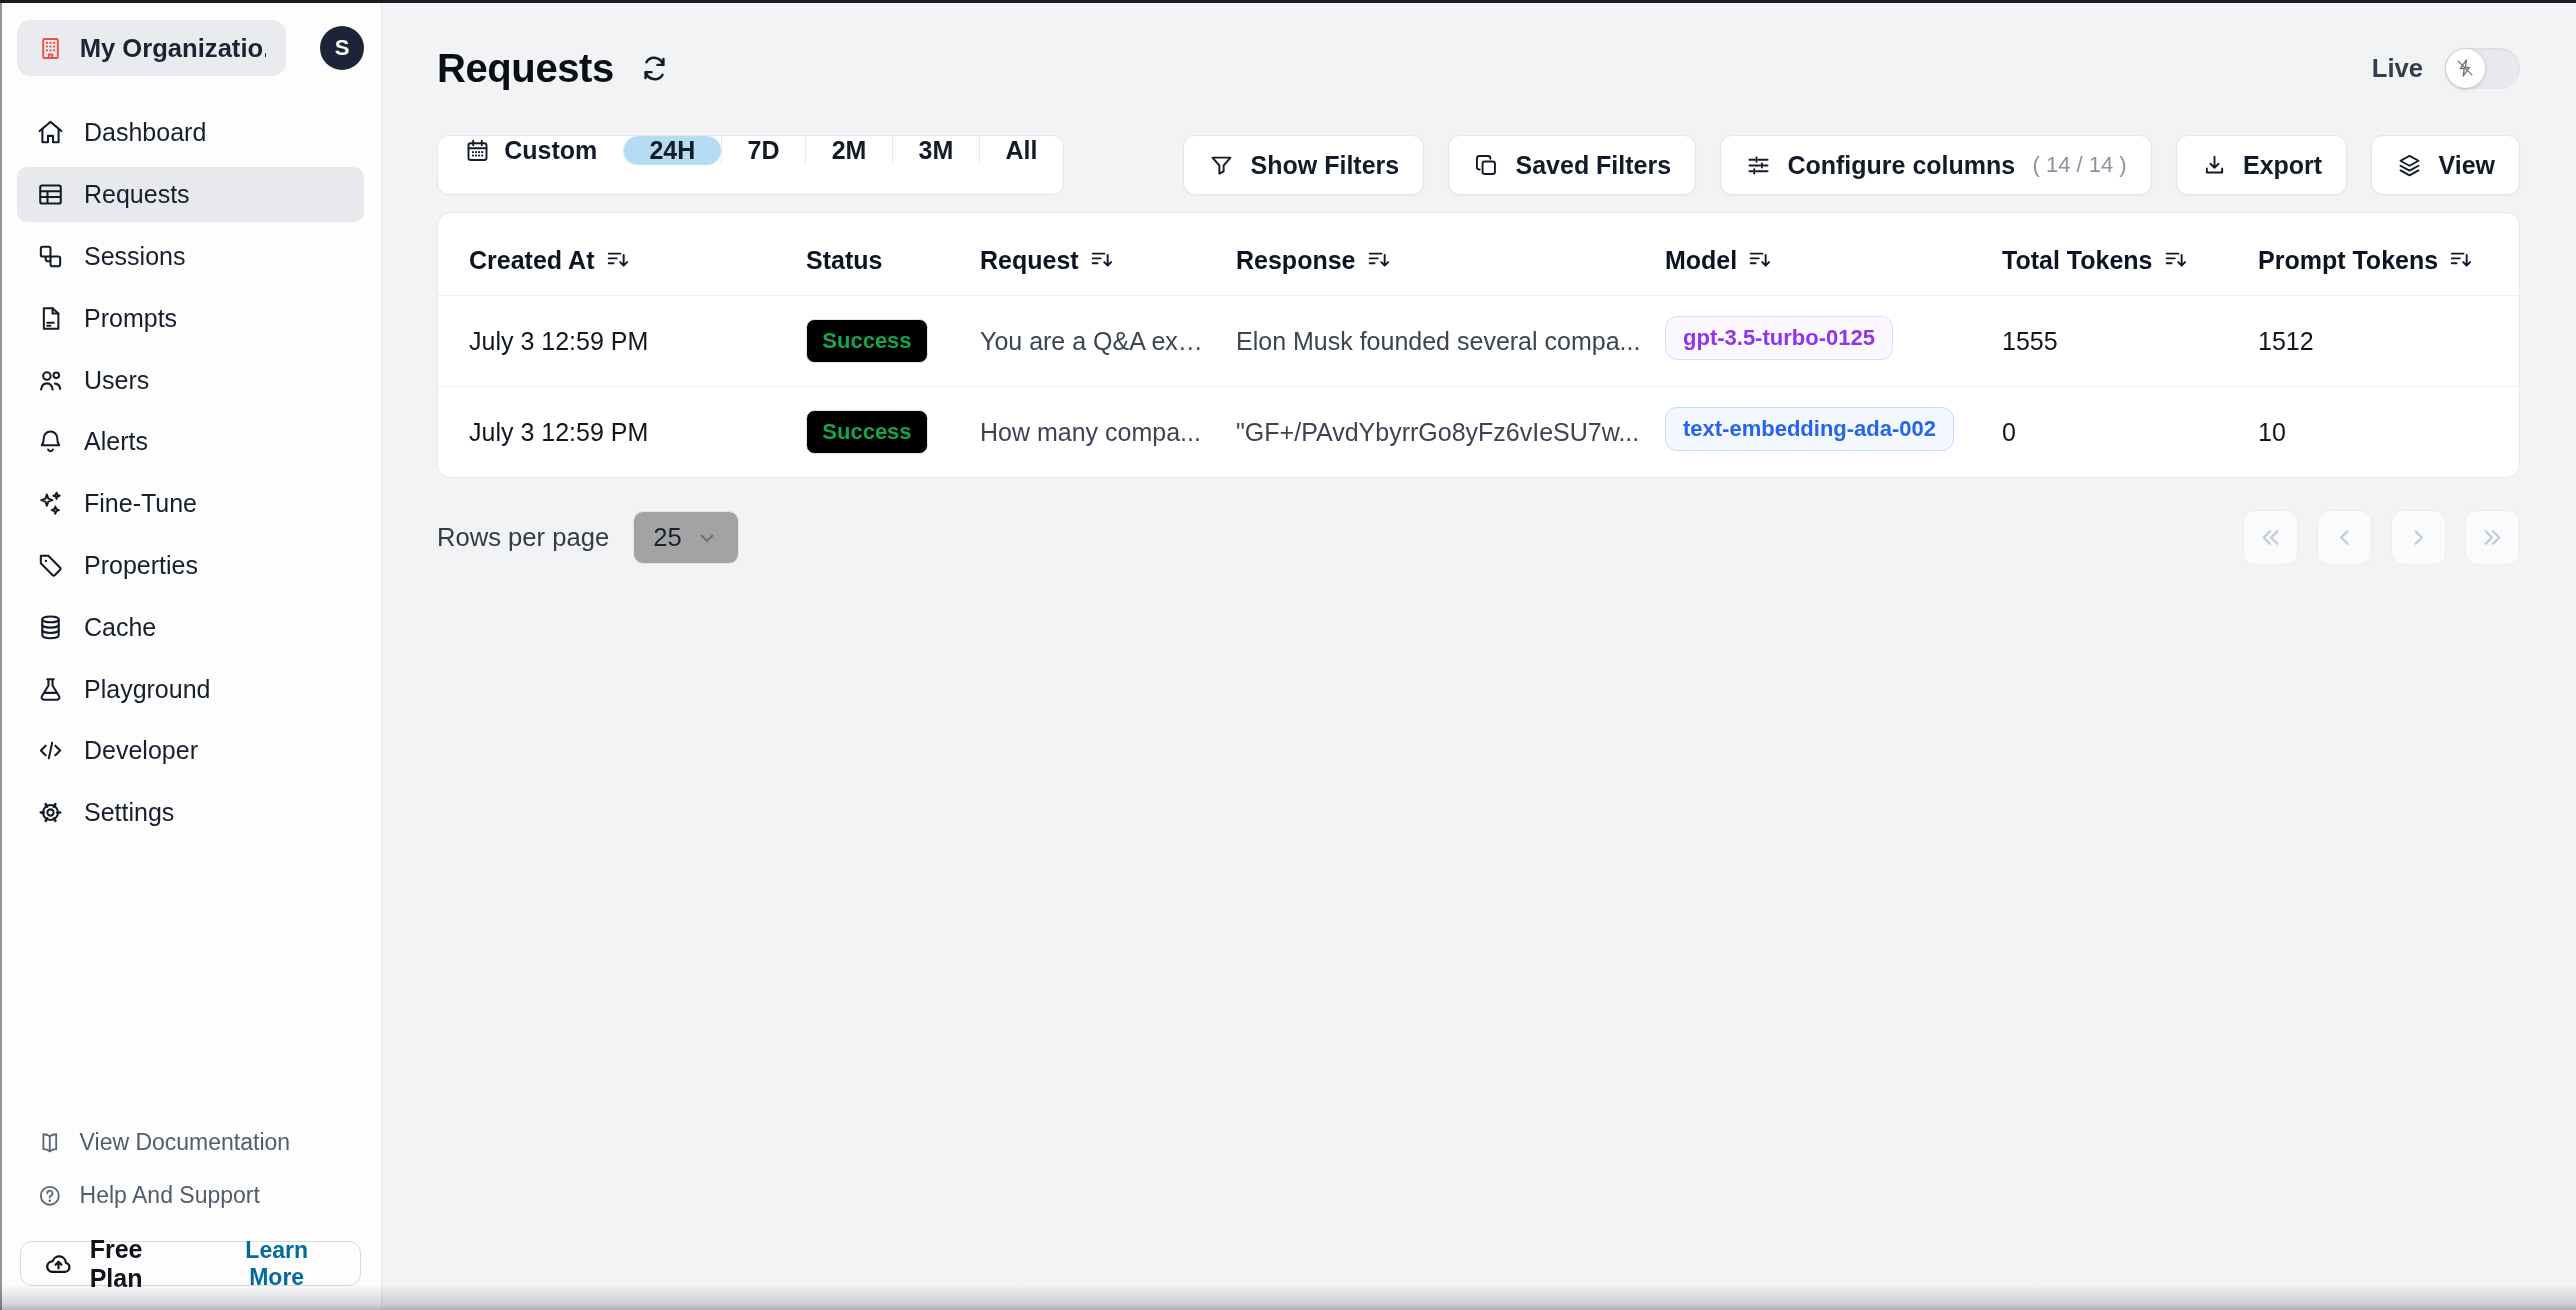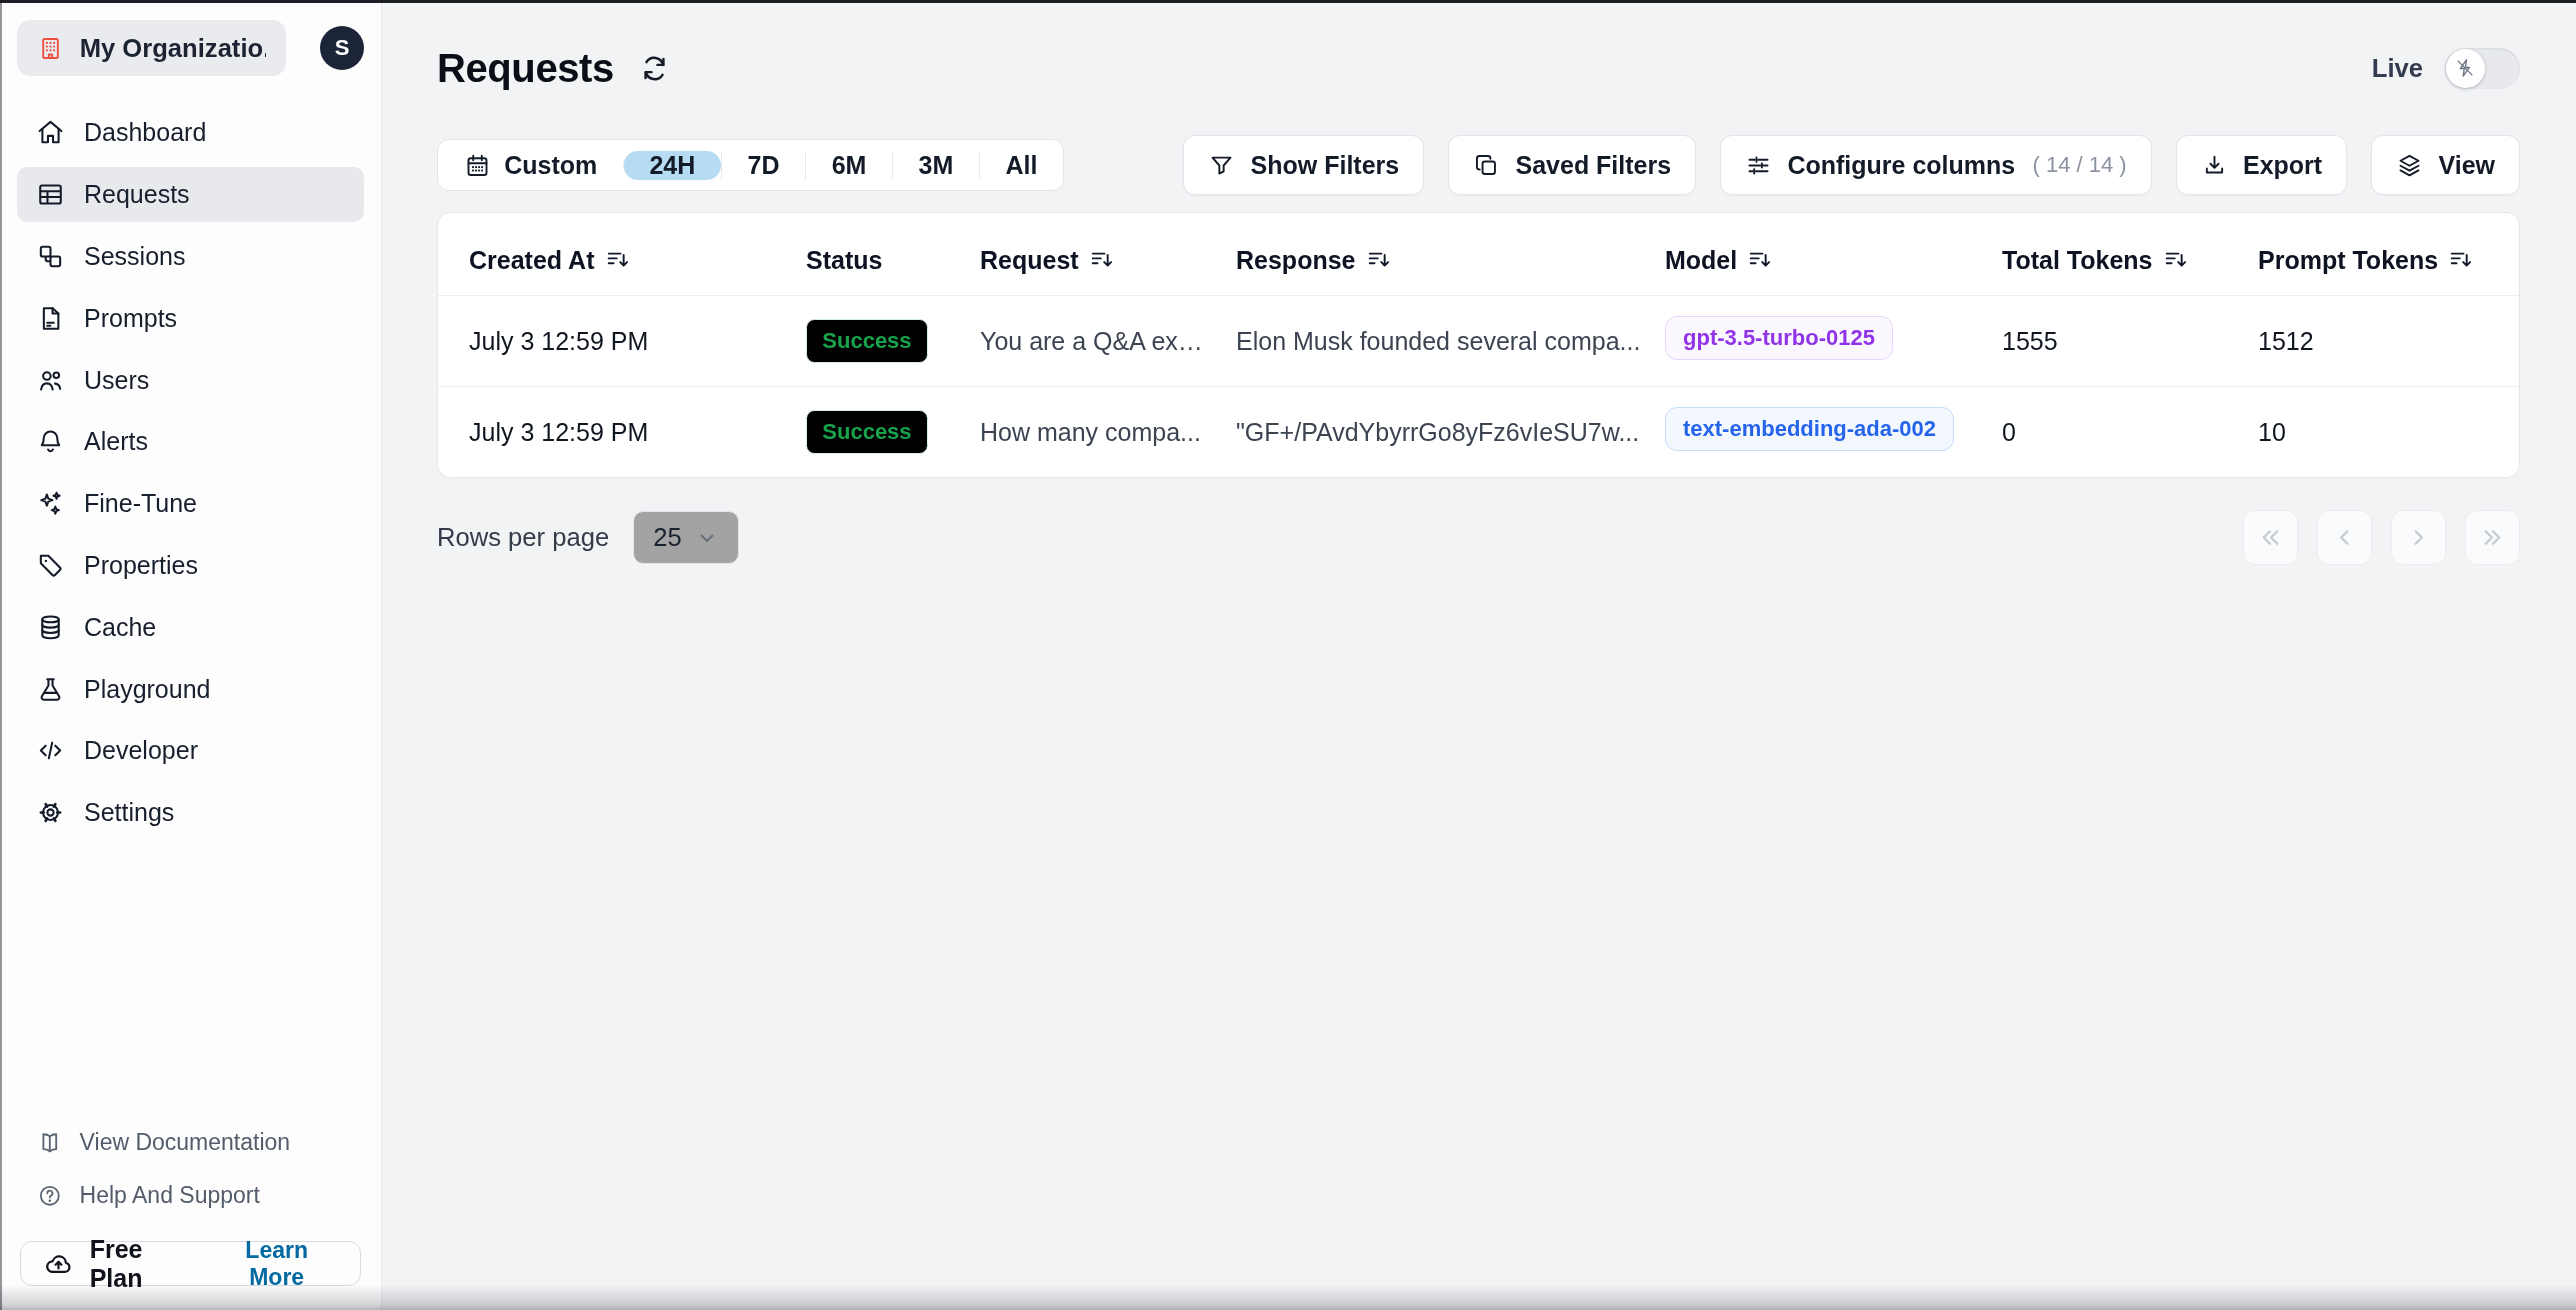--- a/index.html
+++ b/index.html
@@ -50,21 +50,21 @@
   .page-title { font-size:40px; font-weight:800; letter-spacing:-0.4px; color:#0b0e16; }
   .refresh-btn { margin-left:25.6px; background:none; border:none; cursor:pointer; color:#141a26; display:flex; }
   .live-wrap { margin-left:auto; display:flex; align-items:center; gap:22px; }
   .live-label { font-size:25.6px; font-weight:700; color:#323c4e; }
   .toggle { position:relative; width:75px; height:41px; border-radius:20.4px; background:#e7e9ed; border:none; cursor:pointer;
     box-shadow:inset 0 0.9px 2.6px rgba(15,23,42,.08); }
   .toggle-knob { position:absolute; top:0.9px; left:0.9px; width:39px; height:39px; border-radius:50%; background:#ffffff;
     box-shadow:0 0.9px 3.4px rgba(15,23,42,.25); display:flex; align-items:center; justify-content:center; color:#6b7482; }
 
   .toolbar { margin-top:44px; display:flex; align-items:center; }
-  .timerange { display:flex; align-items:center; height:52px; background:#ffffff; border:1.7px solid #e3e5e9;
+  .timerange { display:flex; align-items:flex-start; height:60px; background:#ffffff; border:1.7px solid #e3e5e9;
     border-radius:12px; overflow:hidden; }
   .tr-btn { display:flex; align-items:center; gap:13.6px; padding:0 25.6px; background:#ffffff; border:none; cursor:pointer;
     font-family:inherit; font-size:25px; font-weight:600; color:#141b28; border-left:1.7px solid #e8eaed; }
   .tr-btn:first-child { border-left:none; }
   .tr-btn.selected { background:#b5dcf2;border-radius:15px; }
   .tr-btn .cal { display:flex; color:#141b28; }
 
   .toolbar-right { margin-left:auto; display:flex; align-items:center; gap:24px; }
   .tb-btn { display:flex; align-items:center; gap:15.3px; height:60px; padding:0 24px; background:#ffffff;
     border:1.7px solid #e3e5e9; border-radius:12px; cursor:pointer; font-family:inherit; font-size:25px; font-weight:600; color:#141b28;
@@ -307,21 +307,21 @@
             <svg width="27" height="27" viewBox="0 0 24 24" fill="none" stroke="currentColor" stroke-width="1.7" stroke-linecap="round" stroke-linejoin="round">
               <rect x="4" y="5.5" width="16" height="15" rx="2"></rect>
               <path d="M4 10h16M8.2 3.3v4M15.8 3.3v4"></path>
               <path d="M8 13.5h.01M10.7 13.5h.01M13.4 13.5h.01M16.1 13.5h.01M8 16.5h.01M10.7 16.5h.01M13.4 16.5h.01M16.1 16.5h.01" stroke-width="1.9"></path>
             </svg>
           </span>
           <span>Custom</span>
         </button>
         <button class="tr-btn selected">24H</button>
         <button class="tr-btn">7D</button>
-        <button class="tr-btn">6M</button>
+        <button class="tr-btn">2M</button>
         <button class="tr-btn">3M</button>
         <button class="tr-btn">All</button>
       </div>
 
       <div class="toolbar-right">
         <button class="tb-btn">
           <span class="ic">
             <svg width="27" height="27" viewBox="0 0 24 24" fill="none" stroke="currentColor" stroke-width="1.7" stroke-linecap="round" stroke-linejoin="round">
               <path d="M4 5h16l-6.1 7v5.3l-3.8 1.9v-7.2z"></path>
             </svg>

